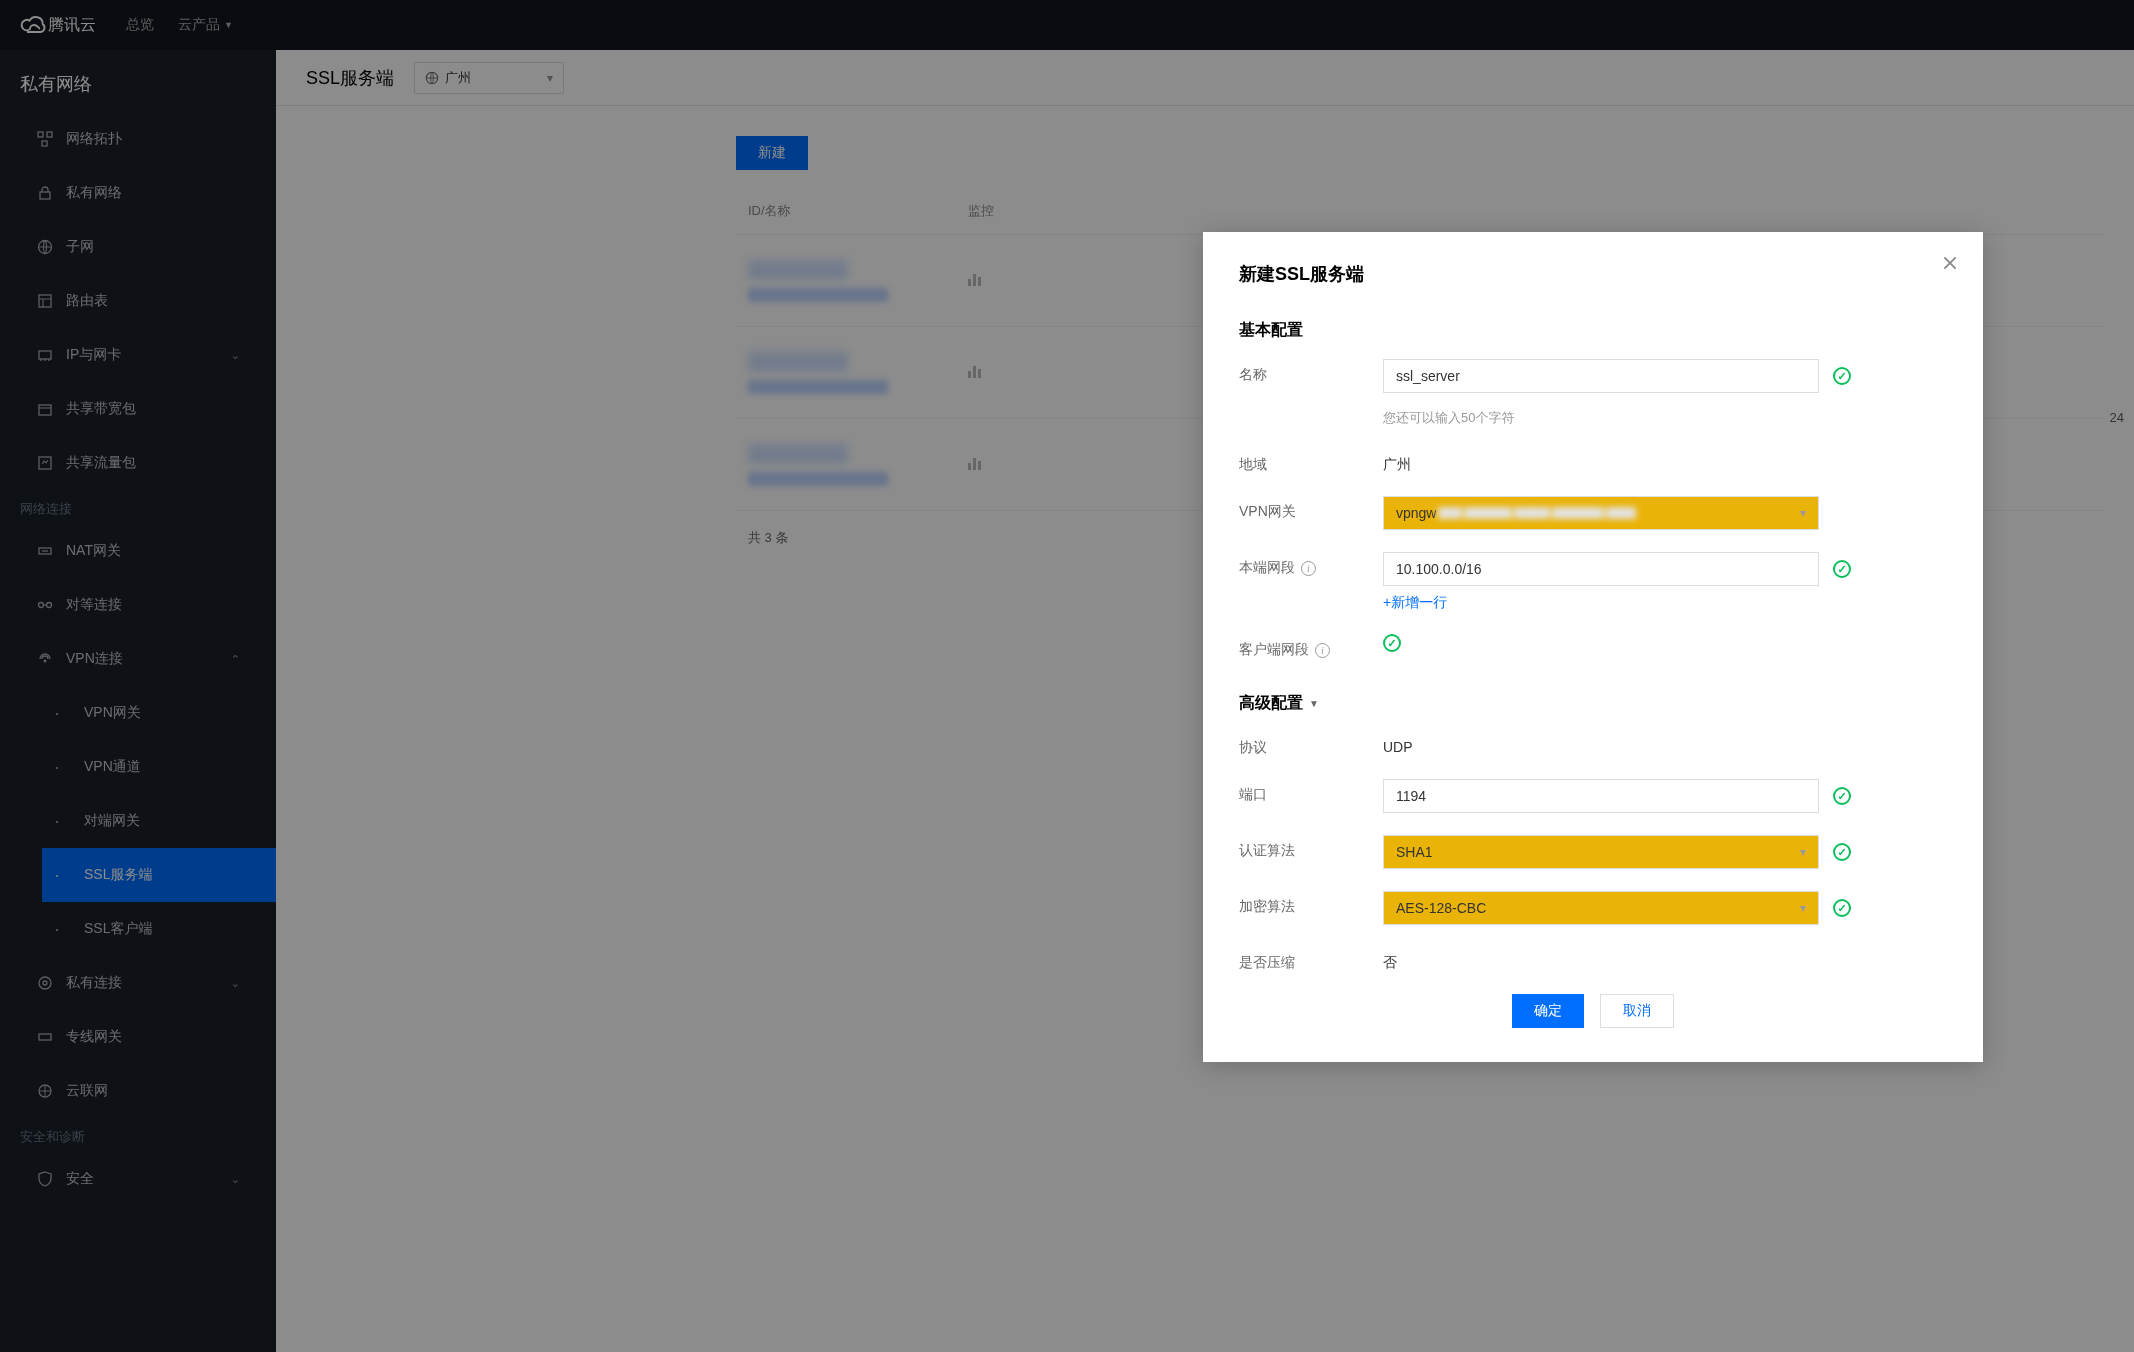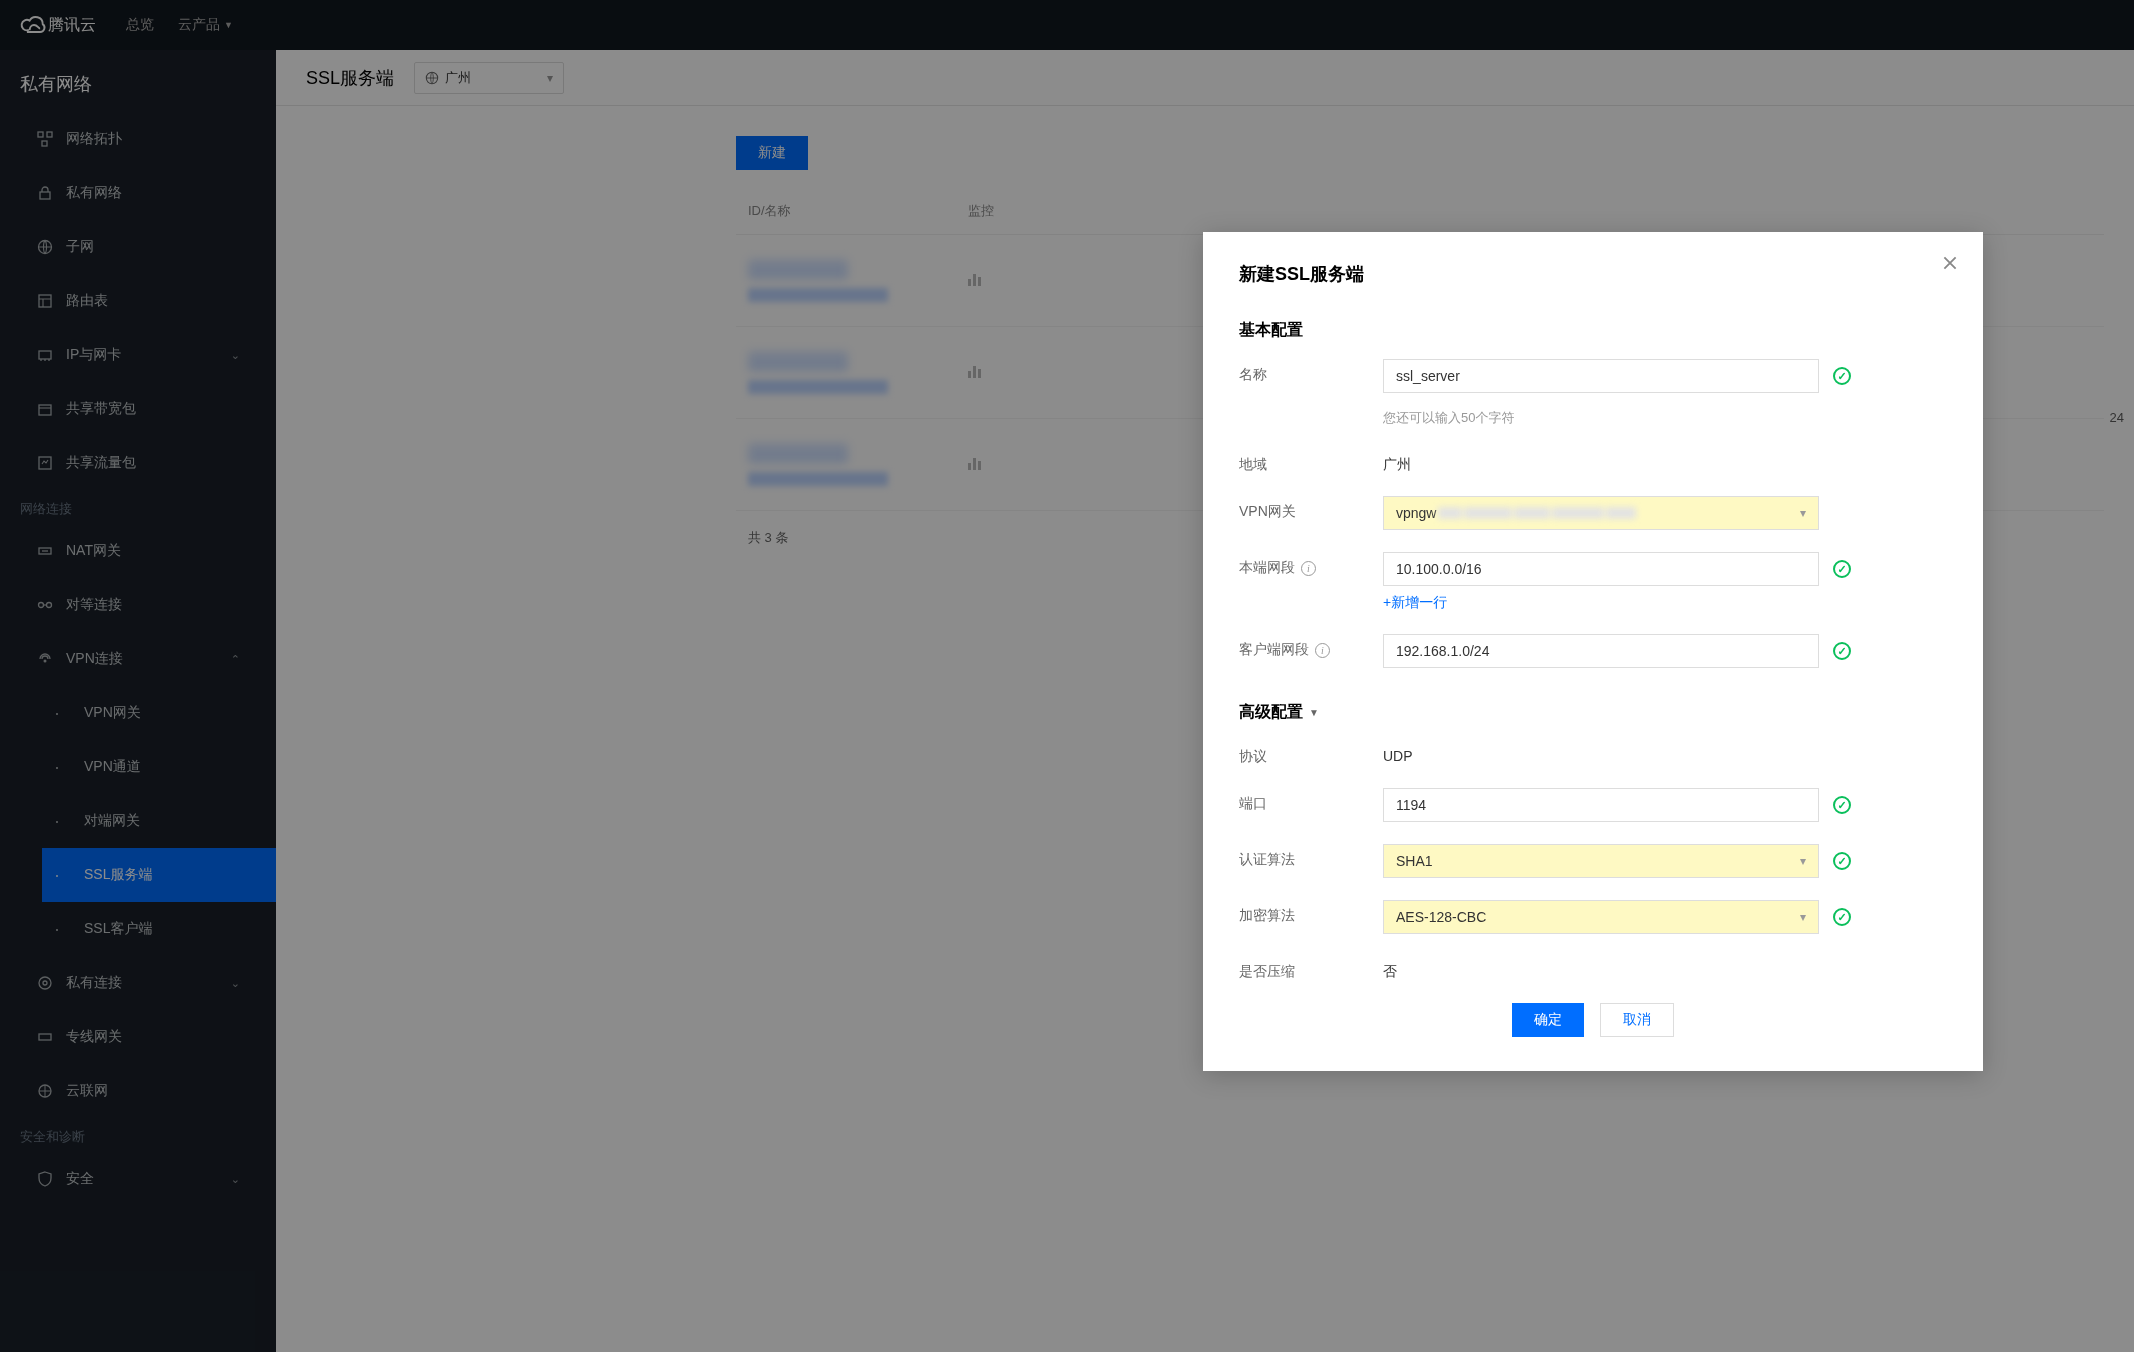--- a/index.html
+++ b/index.html
@@ -59,21 +59,21 @@
 .modal-inner { padding: 30px 36px 34px; }
 .modal-title { font-size: 18px; font-weight: 600; color: #000; }
 .modal-close { position: absolute; top: 22px; right: 24px; font-size: 22px; color: #888; cursor: pointer; background: none; border: none; line-height: 1; }
 .section-title { font-size: 16px; font-weight: 600; margin-top: 34px; margin-bottom: 18px; color: #000; display: flex; align-items: center; gap: 6px; }
 .section-title .caret-sm { font-size: 10px; color: #666; }
 .form-row { display: flex; align-items: flex-start; margin-bottom: 22px; }
 .form-label { width: 144px; color: #666; font-size: 14px; padding-top: 7px; display:flex; align-items:center; gap:6px;}
 .form-field { flex: 1; display: flex; align-items: center; gap: 14px; }
 .form-field.col-dir { flex-direction: column; align-items: flex-start; gap: 8px; }
 .input { width: 436px; height: 34px; border: 1px solid #ddd; padding: 0 12px; font-size: 14px; color: #333; outline: none; }
-.select { width: 436px; height: 34px; border: 1px solid #ddd; padding: 0 12px; font-size: 14px; color: #333; display: flex; align-items: center; position: relative; background: #fef9c3; }
+.select { width: 436px; height: 34px; border: 1px solid #ddd; padding: 0 12px; font-size: 14px; color: #333; display: flex; align-items: center; position: relative; background: #eab308; }
 .select::after { content: "▾"; position: absolute; right: 12px; color: #999; font-size: 12px; }
 .hint { color: #999; font-size: 13px; margin-top: 8px; }
 .link-add { color: #006eff; font-size: 14px; cursor: pointer; }
 .static-value { font-size: 14px; color: #333; padding-top: 7px; }
 .check-ok { width: 18px; height: 18px; border: 2px solid #0abf5b; border-radius: 50%; display: inline-flex; align-items: center; justify-content: center; color: #0abf5b; font-size: 11px; font-weight: bold; }
 .check-ok::before { content: "✓"; }
 .info-icon { width: 15px; height: 15px; border: 1.5px solid #999; border-radius: 50%; display: inline-flex; align-items:center; justify-content:center; font-size: 10px; color:#999; font-style: italic; font-family: serif; }
 .info-icon::before { content: "i"; }
 .blur-gateway { display:inline-flex; align-items:center; gap:2px; filter: blur(3px); color:#888; }
 .blur-gateway span { background: #e3e3e3; height: 12px; border-radius:1px; display:inline-block; }
@@ -366,21 +366,20 @@
         <span class="link-add">+新增一行</span>
       </div>
     </div>
 
     <div class="form-row">
       <div class="form-label">
           <span>客户端网段</span>
           <span class="info-icon"></span>
         </div>
       <div class="form-field">
-        <input class="input" value="192.168.1.0/24" style="">
         <span class="check-ok"></span>
       </div>
     </div>
 
     <div class="section-title">
       <span>高级配置</span>
         <span class="caret-sm">▼</span>
     </div>
 
     <div class="form-row">

